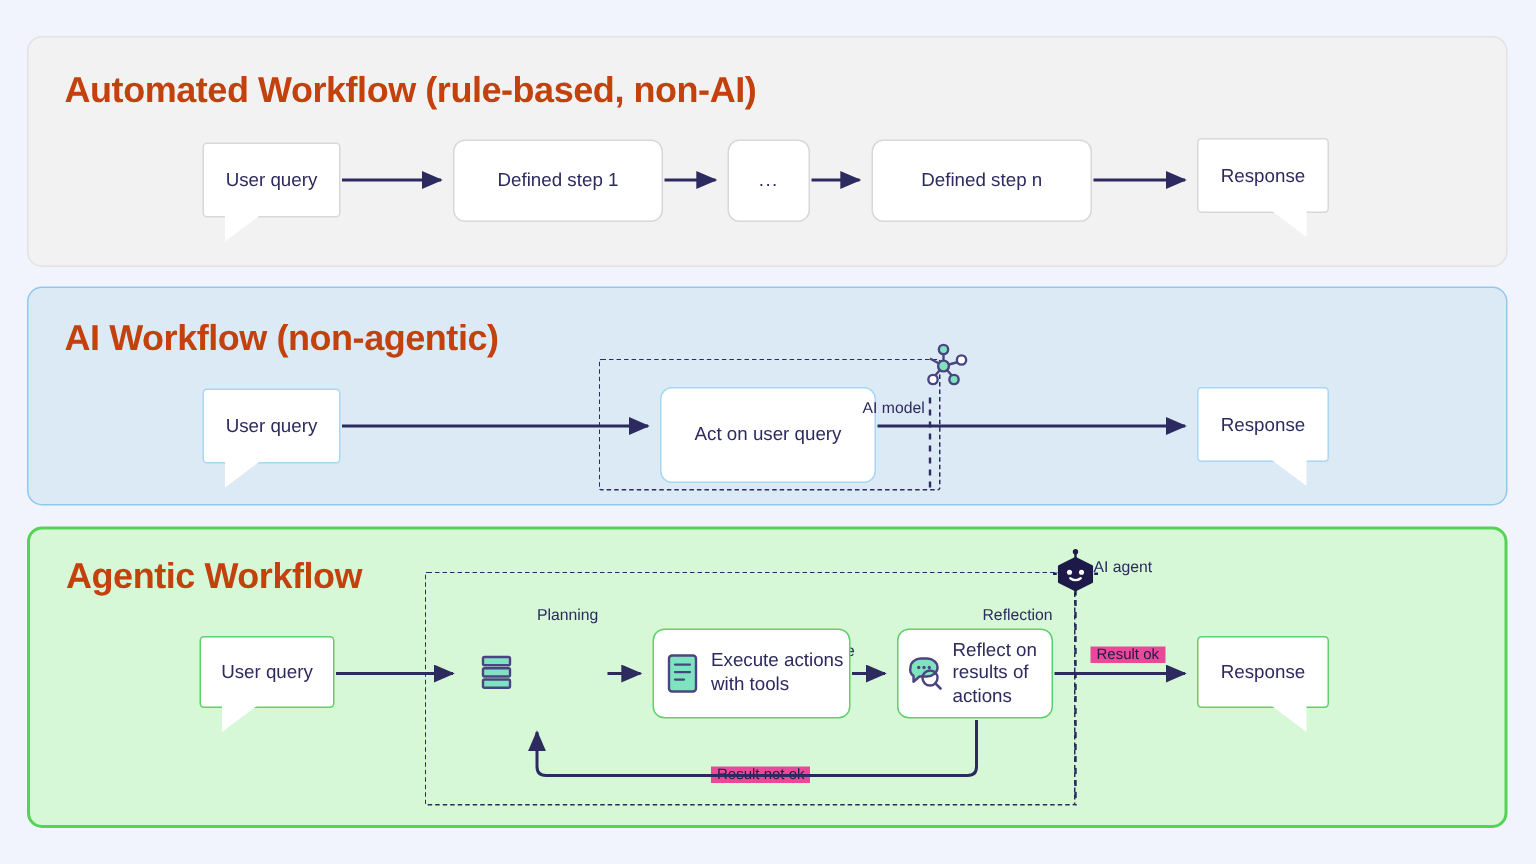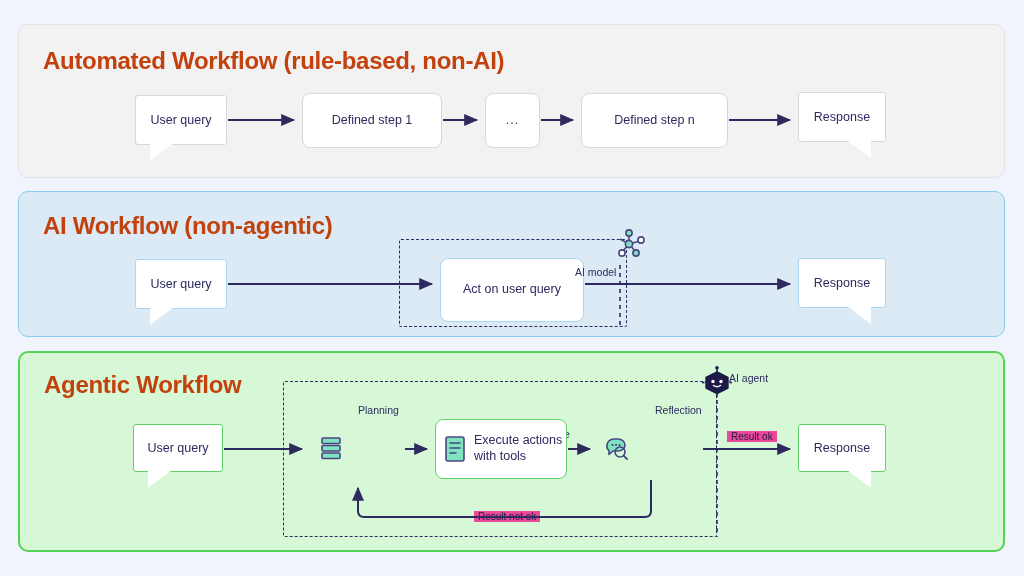--- a/index.html
+++ b/index.html
@@ -188,20 +188,23 @@
       <rect x="3" y="2" width="18" height="24" rx="2" fill="#7fe3c0" stroke="#4a4580" stroke-width="1.6"></rect>
       <g stroke="#4a4580" stroke-width="1.5" stroke-linecap="round">
         <line x1="7" y1="8" x2="17" y2="8"></line>
         <line x1="7" y1="13" x2="17" y2="13"></line>
         <line x1="7" y1="18" x2="13" y2="18"></line>
       </g>
     </svg>
   </div>
 
   <div class="caption" style="left:655px; top:404px;">Reflection</div>
+  <div class="node green" style="left:598px; top:419px; width:104px; height:60px; padding-left:36px; justify-content:flex-start; text-align:left;">
+    <span>Reflect on results of actions</span>
+  </div>
   <div class="icon-wrap" style="left:604px; top:436px;">
     <svg width="26" height="26" viewBox="0 0 26 26">
       <path d="M3 9 a7 6 0 0 1 7-6 h4 a7 6 0 0 1 7 6 a7 6 0 0 1 -7 6 h-5 l-4 3.5 v-3.8 a7 6 0 0 1 -2 -5.7 z" fill="#7fe3c0" stroke="#4a4580" stroke-width="1.6" stroke-linejoin="round"></path>
       <circle cx="8.5" cy="9" r="1.1" fill="#4a4580"></circle>
       <circle cx="12" cy="9" r="1.1" fill="#4a4580"></circle>
       <circle cx="15.5" cy="9" r="1.1" fill="#4a4580"></circle>
       <circle cx="16" cy="16" r="5" fill="none" stroke="#4a4580" stroke-width="1.6"></circle>
       <line x1="19.6" y1="19.6" x2="23" y2="23" stroke="#4a4580" stroke-width="1.8" stroke-linecap="round"></line>
     </svg>
   </div>

